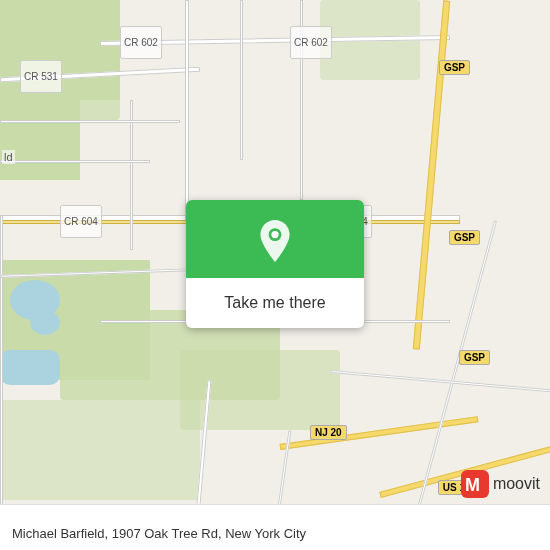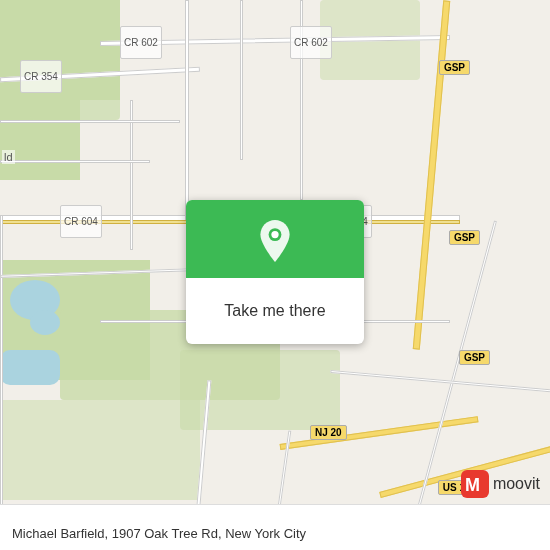--- a/index.html
+++ b/index.html
@@ -140,21 +140,21 @@
       justify-content: center;
       padding: 20px 10px 16px;
     }
 
     .pin-icon {
       width: 36px;
       height: 42px;
     }
 
     .cta-button-label {
-      padding: 24px 20px;
+      padding: 16px 20px;
       font-size: 16px;
       font-weight: 500;
       color: #333;
       white-space: nowrap;
     }
 
     
     .moovit-logo {
       position: absolute;
       bottom: 52px;
@@ -215,21 +215,21 @@
   <div class="road" style="top:100px;left:130px;width:3px;height:150px;"></div>
   <div class="road" style="top:120px;left:0;width:180px;height:3px;"></div>
   <div class="road" style="top:160px;left:0;width:150px;height:3px;"></div>
   <div class="road" style="top:215px;left:450px;width:3px;height:340px;transform:rotate(15deg);"></div>
   <div class="road" style="top:270px;left:0;width:280px;height:3px;transform:rotate(-2deg);"></div>
   <div class="road" style="top:320px;left:100px;width:350px;height:3px;"></div>
   <div class="road" style="top:380px;left:200px;width:4px;height:170px;transform:rotate(5deg);"></div>
   <div class="road" style="top:430px;left:280px;width:3px;height:120px;transform:rotate(8deg);"></div>
   <div class="road" style="top:380px;left:330px;width:230px;height:3px;transform:rotate(5deg);"></div>
 
-  <div class="road-label" style="top:60px;left:20px;">CR 354</div>
+  <div class="road-label" style="top:60px;left:20px;">CR 531</div>
   <div class="road-label" style="top:26px;left:120px;">CR 602</div>
   <div class="road-label" style="top:26px;left:290px;">CR 602</div>
   <div class="road-label" style="top:205px;left:60px;">CR 604</div>
   <div class="road-label" style="top:205px;left:330px;">CR 604</div>
 
   <div class="highway-label" style="top:60px;right:80px;">GSP</div>
   <div class="highway-label" style="top:230px;right:70px;">GSP</div>
   <div class="highway-label" style="top:350px;right:60px;">GSP</div>
   <div class="highway-label" style="bottom:110px;left:310px;">NJ 20</div>
   <div class="highway-label" style="bottom:55px;right:80px;">US 1</div>

